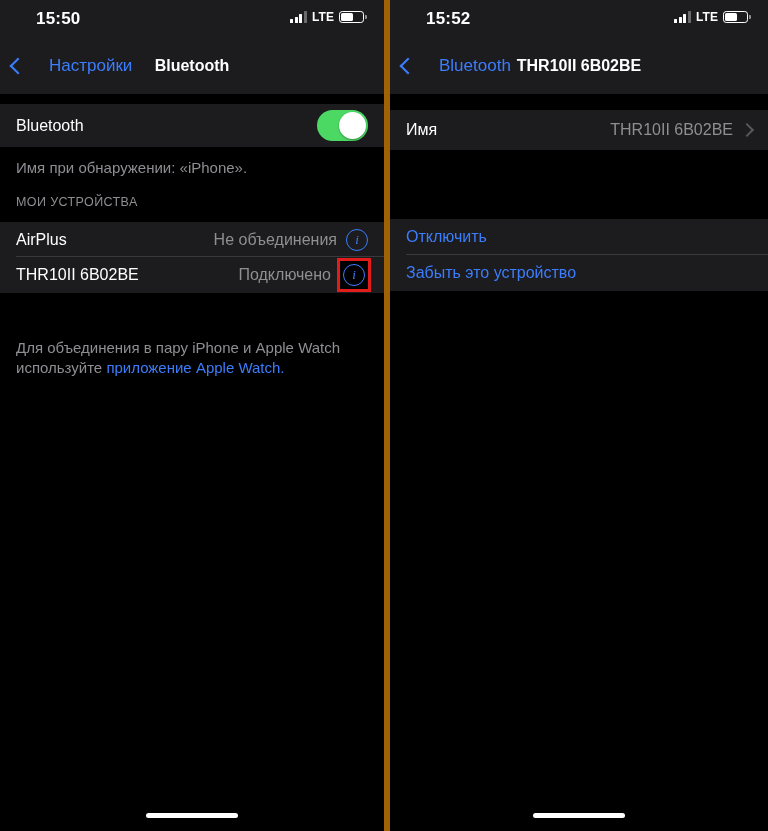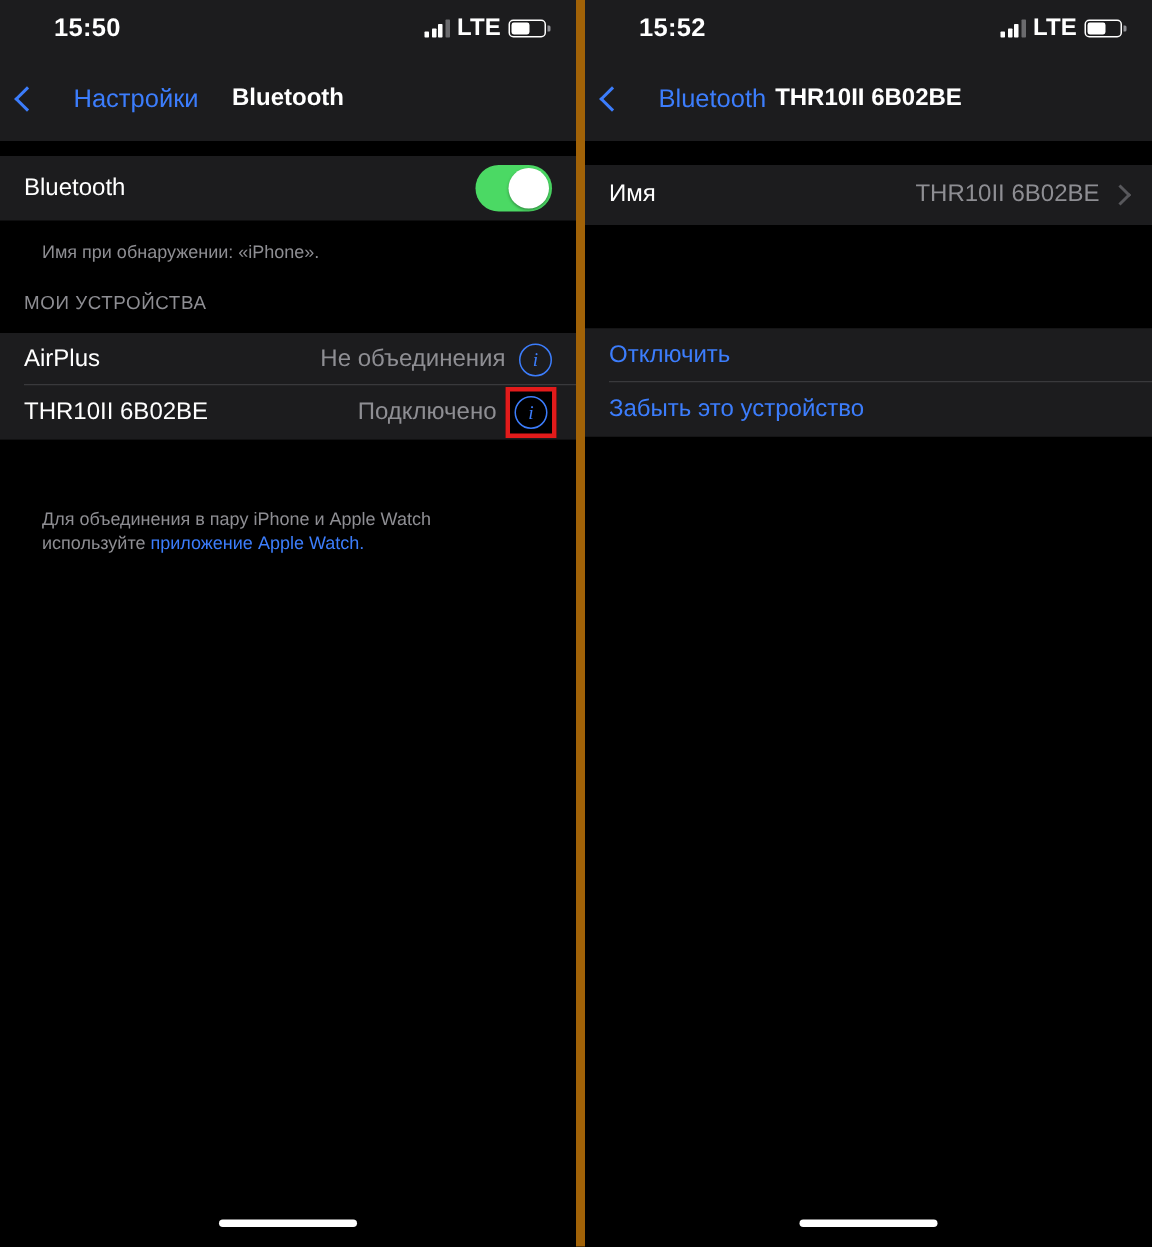--- a/index.html
+++ b/index.html
@@ -65,21 +65,21 @@
     width: 3px;
     background: #ffffff;
     border-radius: 0.5px;
   }
   .signal i:nth-child(1) { height: 4px; }
   .signal i:nth-child(2) { height: 6px; }
   .signal i:nth-child(3) { height: 9px; }
   .signal i:nth-child(4) { height: 12px; background: #6a6a6d; }
   .lte {
     color: #ffffff;
-    font-size: 16px;
+    font-size: 12px;
     font-weight: bold;
     letter-spacing: 0.1px;
   }
   .battery {
     position: relative;
     width: 25px;
     height: 12px;
     border: 1.4px solid #ffffff;
     border-radius: 3.2px;
     box-sizing: border-box;
@@ -245,22 +245,22 @@
     padding: 3px;
     border: 3px solid #e21b1b;
     background: #000;
     box-sizing: content-box;
     margin: -3px;
   }
 
   
   .footnote {
     color: #8e8e93;
-    font-size: 12px;
-    padding: 0 28px;
+    font-size: 15px;
+    padding: 0 16px;
     line-height: 1.35;
   }
   .section-head {
     color: #8e8e93;
     font-size: 12.5px;
     letter-spacing: 0.4px;
     padding: 0 16px;
     display: flex;
     align-items: center;
     gap: 10px;

